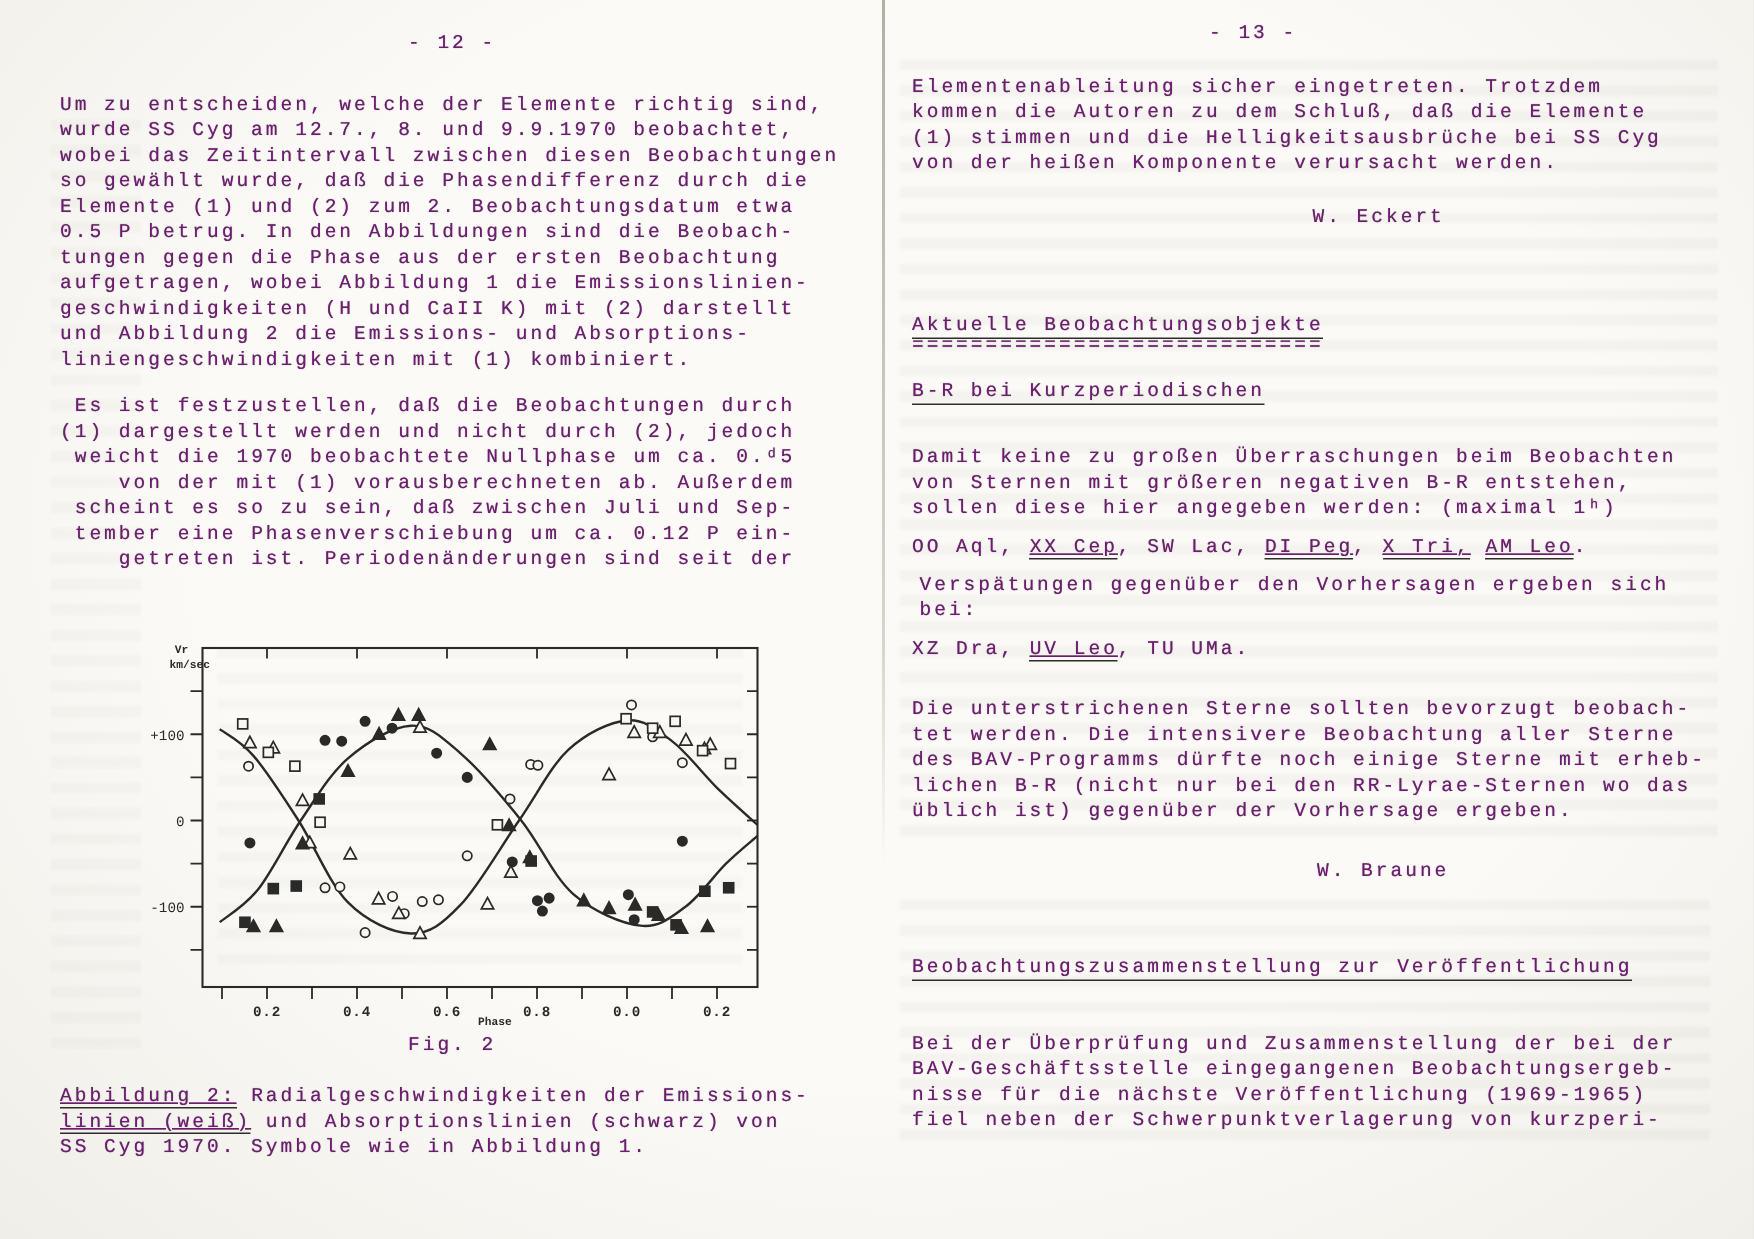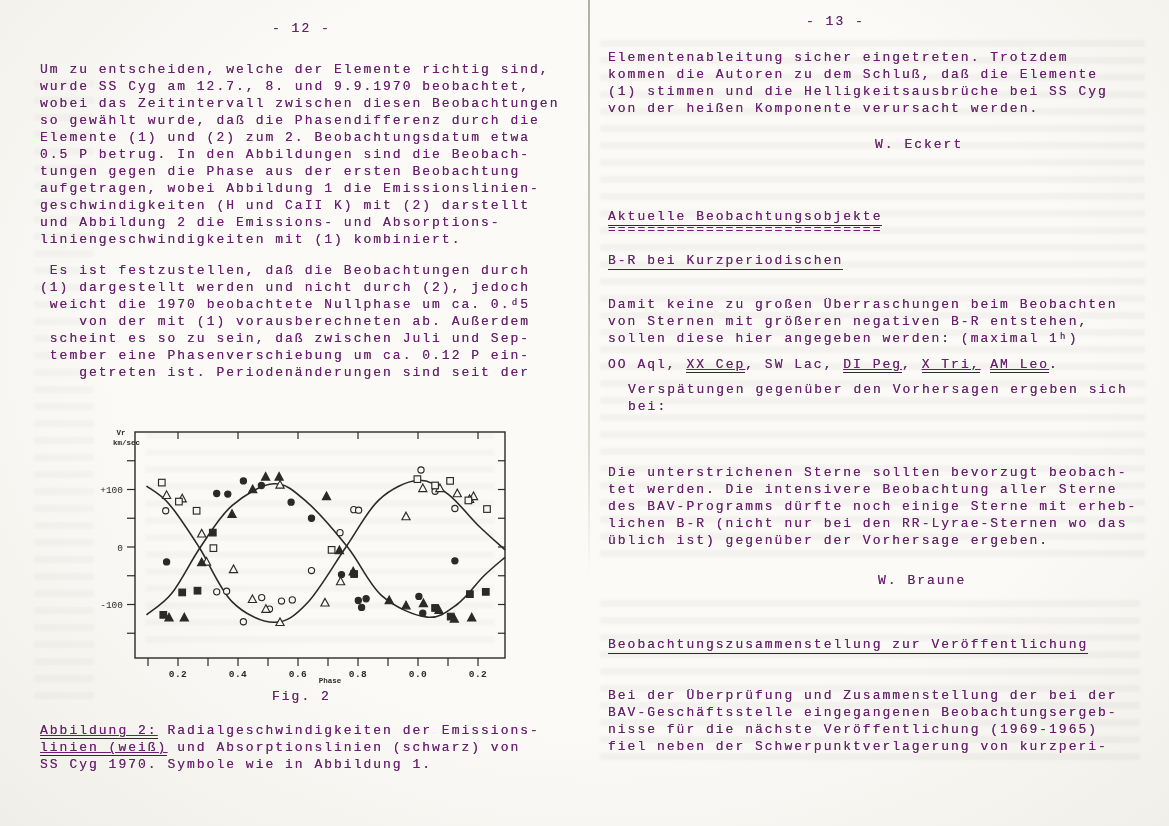--- a/index.html
+++ b/index.html
@@ -190,23 +190,23 @@
 <div class="t" style="left:875px;top:116px;margin-top:20px;">W. Eckert</div>
 
 <div class="t h1block" style="left:608px;top:210px;"><span class="hu">Aktuelle Beobachtungsobjekte</span><br><span class="rule-row">============================</span></div>
 
 <div class="t" style="left:608px;top:252px;font-family:Liberation Mono, monospace;"><span class="hu">B-R bei Kurzperiodischen</span></div>
 
 <div class="t" style="left:608px;top:296px;">Damit keine zu großen Überraschungen beim Beobachten
 von Sternen mit größeren negativen B-R entstehen,
 sollen diese hier angegeben werden: (maximal 1ʰ)</div>
 <div class="t" style="left:608px;top:356px;"><div><span>OO Aql, </span><span class="u">XX Cep</span><span>, SW Lac, </span><span class="u">DI Peg</span><span>, </span><span class="u">X Tri,</span><span> </span><span class="u">AM Leo</span><span>.</span></div></div>
-<div class="t" style="left:628px;top:381px;">Verspätungen gegenüber den Vorhersagen ergeben sich
+<div class="t" style="left:613px;top:381px;">Verspätungen gegenüber den Vorhersagen ergeben sich
 bei:</div>
-<div class="t" style="left:608px;top:424px;"></div>
+<div class="t" style="left:608px;top:424px;"><div><span>XZ Dra, </span><span class="u">UV Leo</span><span>, TU UMa.</span></div></div>
 <div class="t" style="left:608px;top:464px;">Die unterstrichenen Sterne sollten bevorzugt beobach-
 tet werden. Die intensivere Beobachtung aller Sterne
 des BAV-Programms dürfte noch einige Sterne mit erheb-
 lichen B-R (nicht nur bei den RR-Lyrae-Sternen wo das
 üblich ist) gegenüber der Vorhersage ergeben.</div>
 <div class="t" style="left:878px;top:572px;">W. Braune</div>
 
 <div class="t" style="left:608px;top:636px;"><span class="hu">Beobachtungszusammenstellung zur Veröffentlichung</span></div>
 <div class="t" style="left:608px;top:687px;">Bei der Überprüfung und Zusammenstellung der bei der
 BAV-Geschäftsstelle eingegangenen Beobachtungsergeb-

